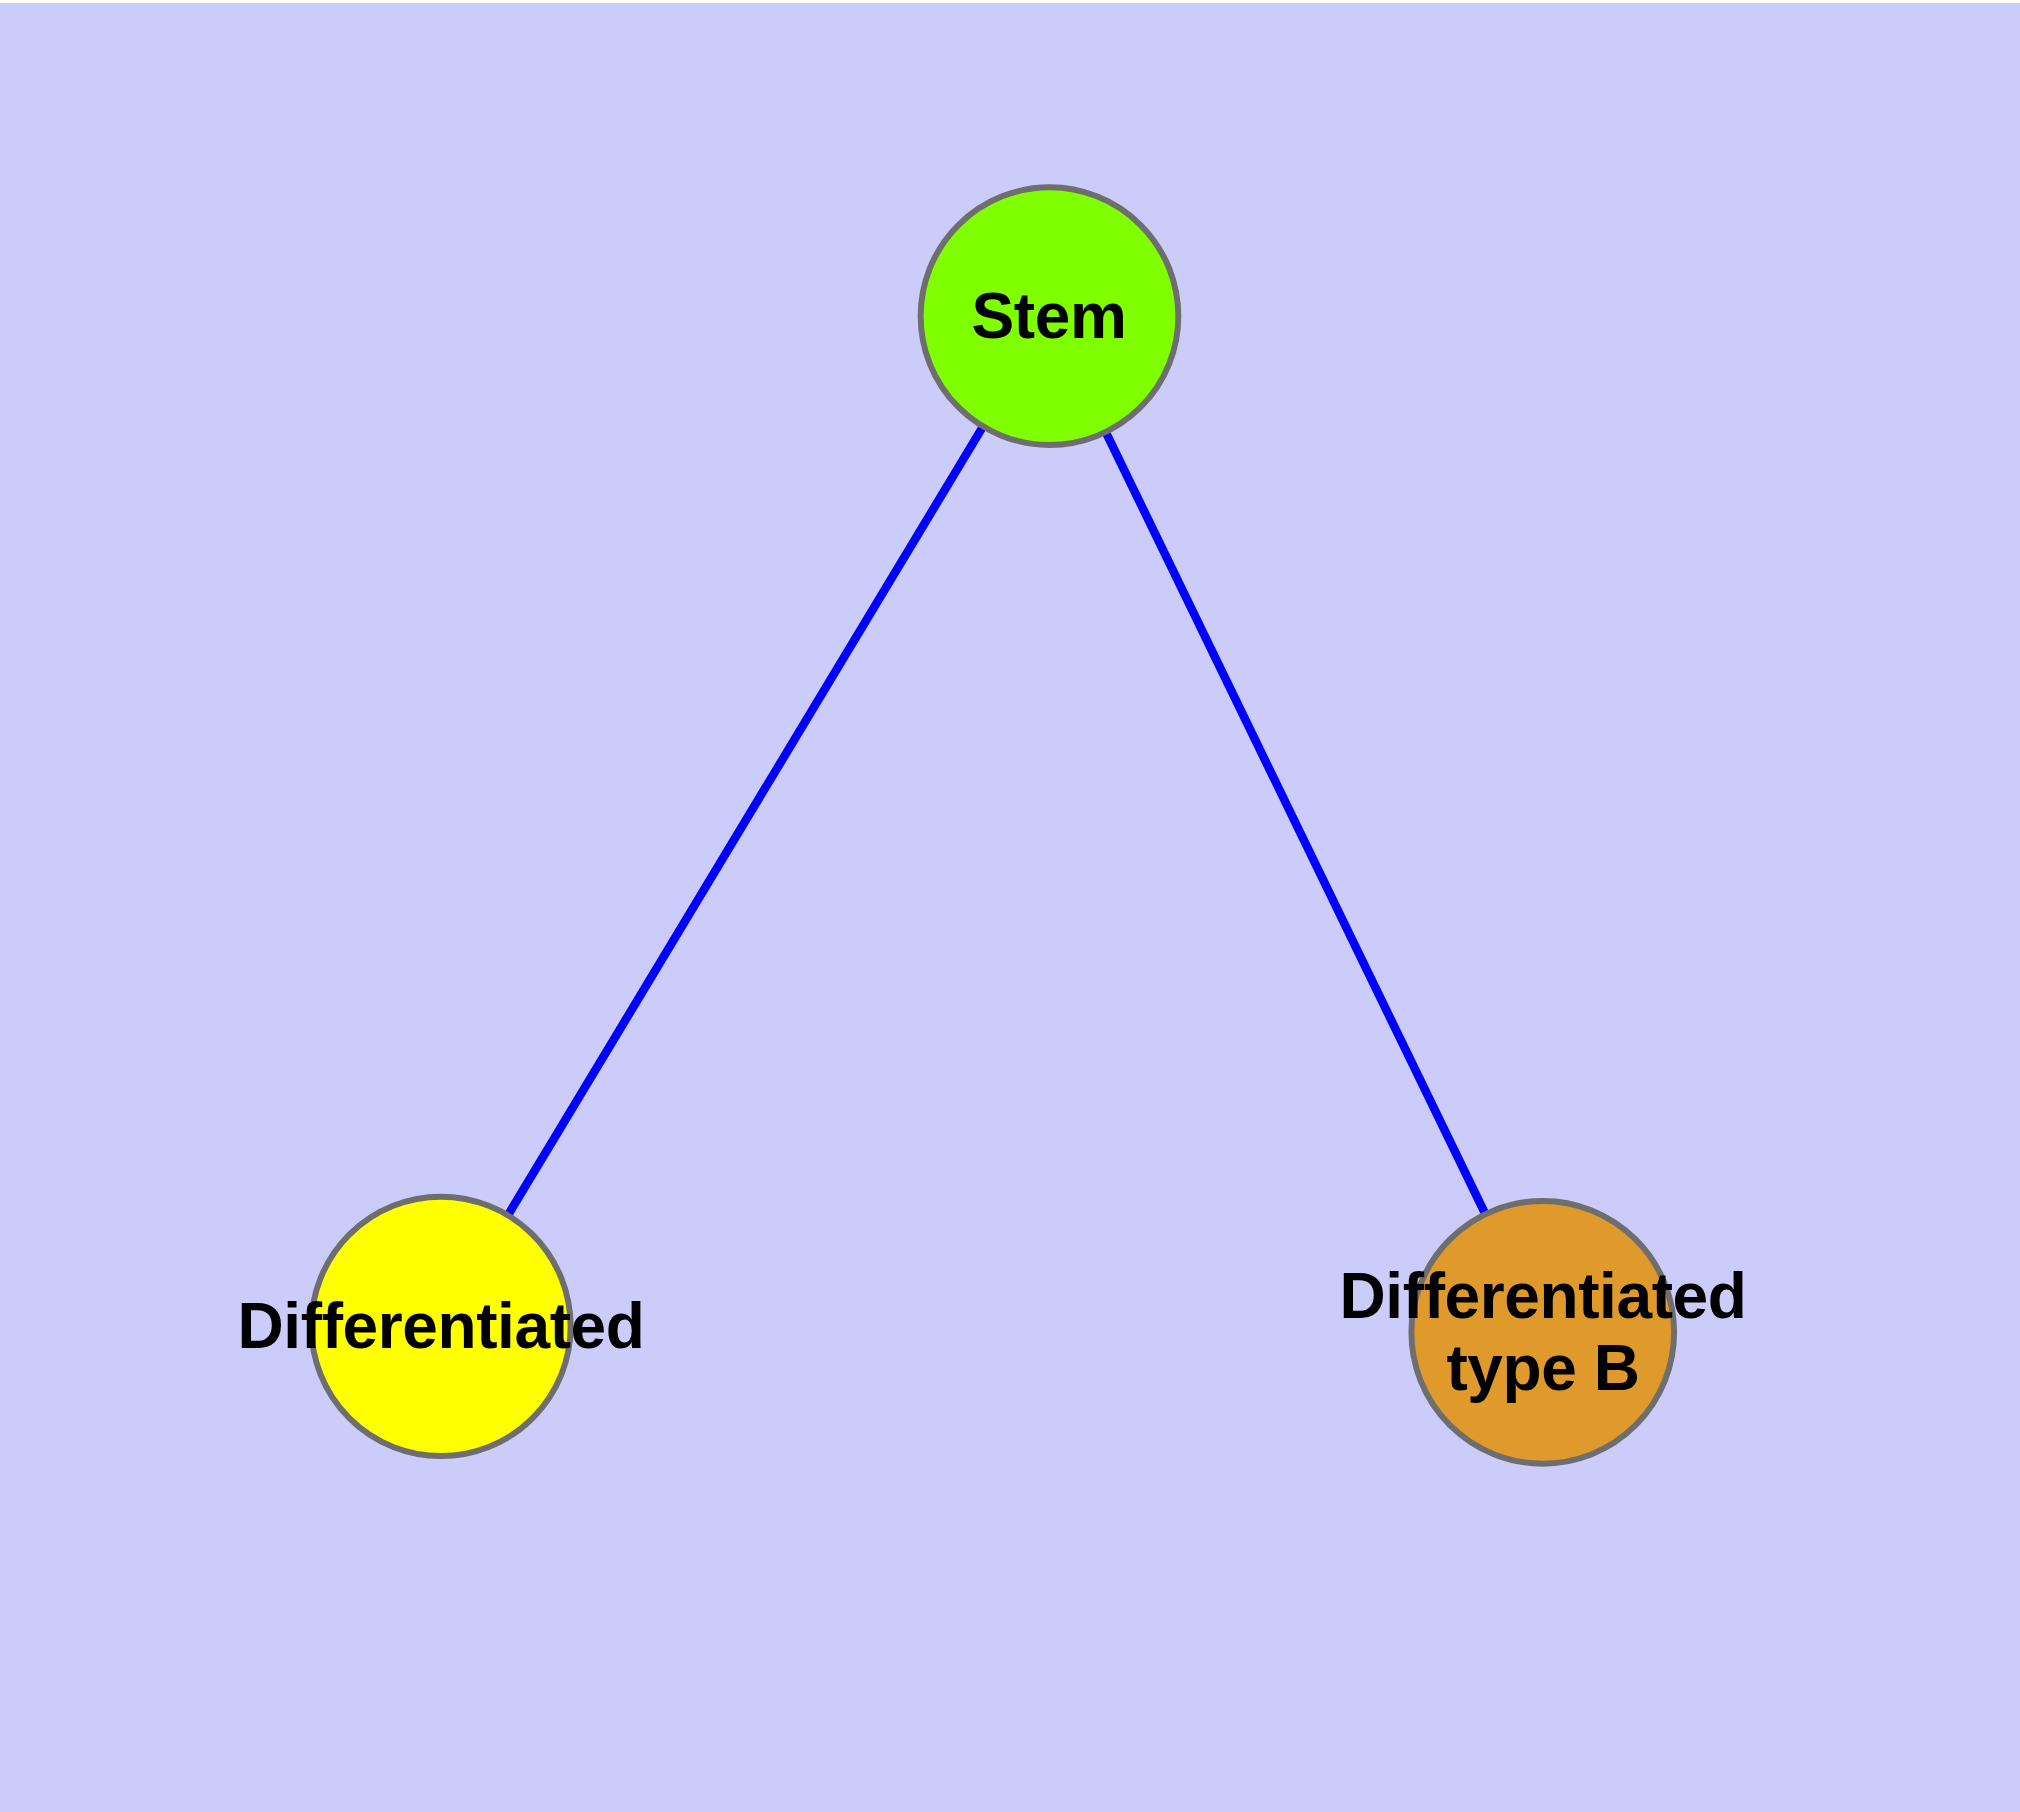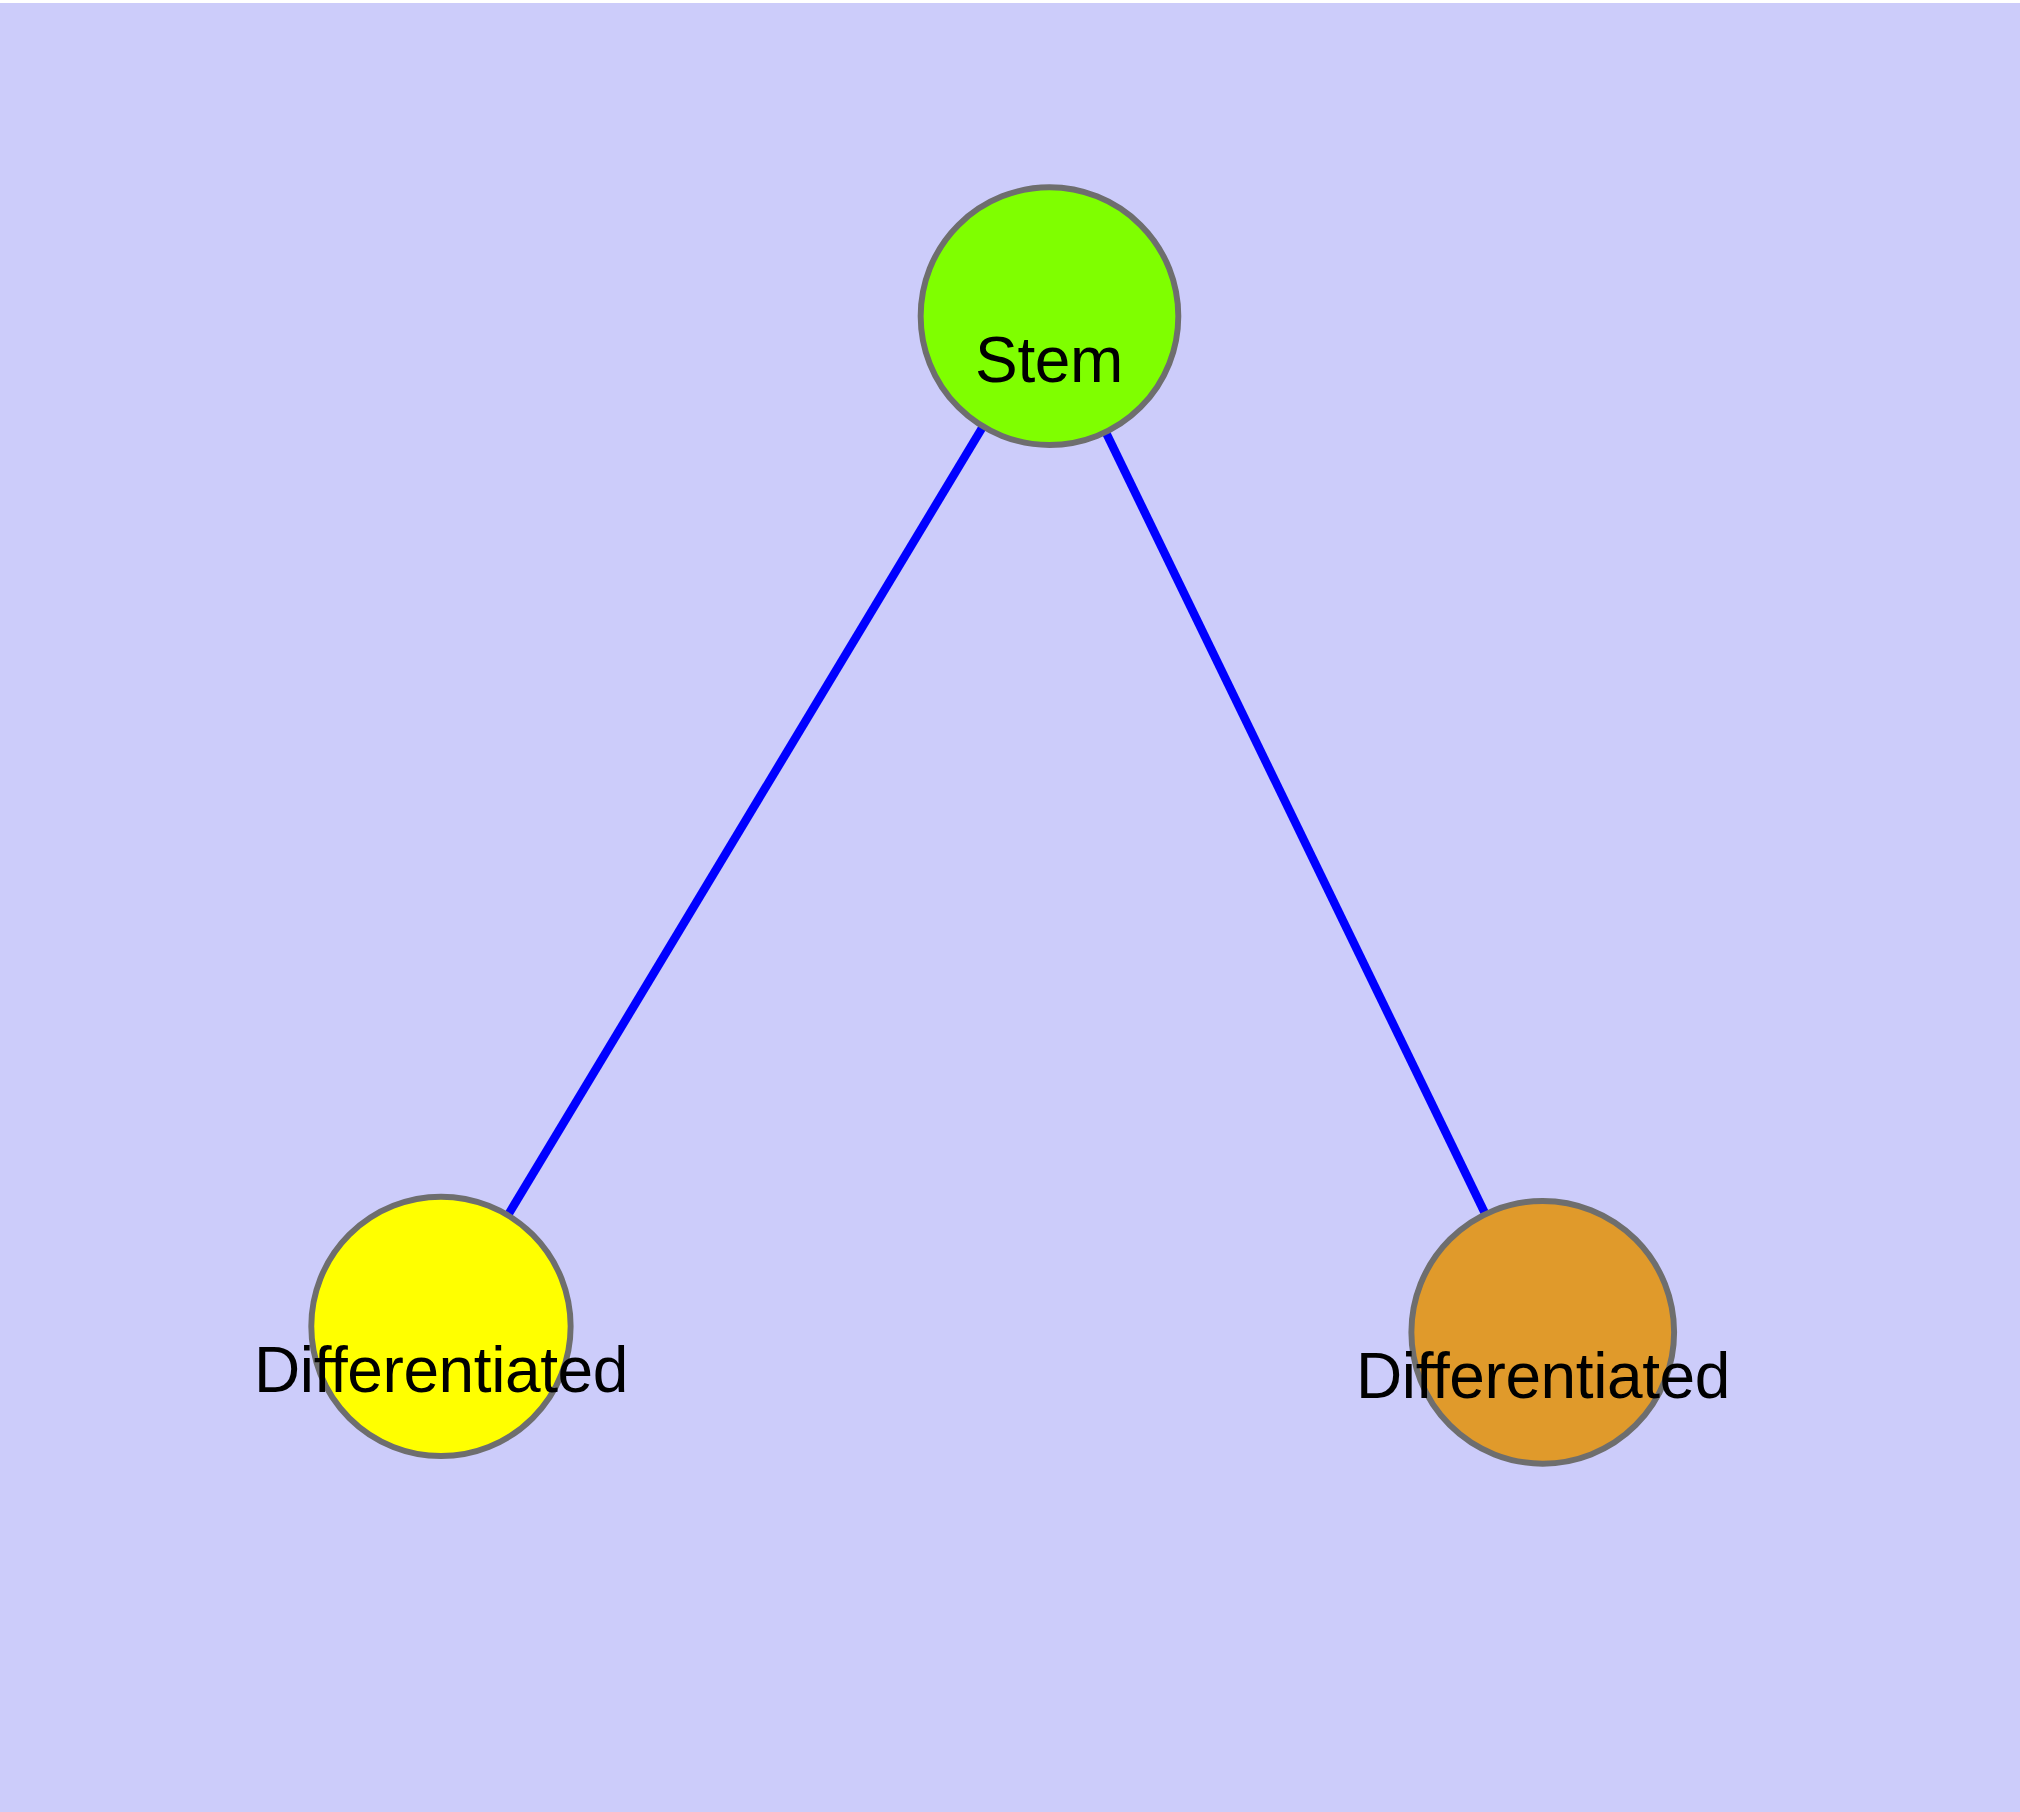--- a/index.html
+++ b/index.html
@@ -38,29 +38,28 @@
   }
   .edge-line {
     stroke: #0000ff;
     stroke-width: 10;
     stroke-linecap: butt;
     fill: none;
   }
   .node-label {
     position: absolute;
     color: #000000;
-    font-weight: normal;
+    font-weight: bold;
     font-size: 64px;
     line-height: 1.13;
     text-align: center;
     white-space: pre;
     letter-spacing: -0.4px;
     transform: translate(-50%, -50%);
     pointer-events: none;
-    margin-top: 44px;
   }
 </style>
 </head>
 <body>
 
 <div id="canvas">
 
   <div id="plot-area" style="background: rgb(204, 204, 250);"></div>
 
   <svg id="graph-svg" viewBox="0 0 2384 2138">
@@ -71,17 +70,17 @@
     <g id="nodes-group">
         <circle cx="1238" cy="373" r="152" fill="#7fff00" class="node-circle" stroke="#6e6e6e" stroke-width="7"></circle>
         <circle cx="520" cy="1565" r="153" fill="#ffff00" class="node-circle" stroke="#6e6e6e" stroke-width="7"></circle>
         <circle cx="1820" cy="1572" r="155" fill="#e09a2b" class="node-circle" stroke="#6e6e6e" stroke-width="7"></circle>
       </g>
   </svg>
 
   <div id="labels-layer">
       <div class="node-label" style="left: 1049px; top: 316px; color: rgb(0, 0, 0);"><div>Stem</div></div>
       <div class="node-label" style="left: 441px; top: 1326px; color: rgb(0, 0, 0);"><div>Differentiated</div></div>
-      <div class="node-label" style="left: 1543px; top: 1332px; color: rgb(0, 0, 0);"><div>Differentiated</div></div>
+      <div class="node-label" style="left: 1543px; top: 1332px; color: rgb(0, 0, 0);"><div>Differentiated</div><div>type B</div></div>
     </div>
 
 </div>
 
 
 </body></html>

